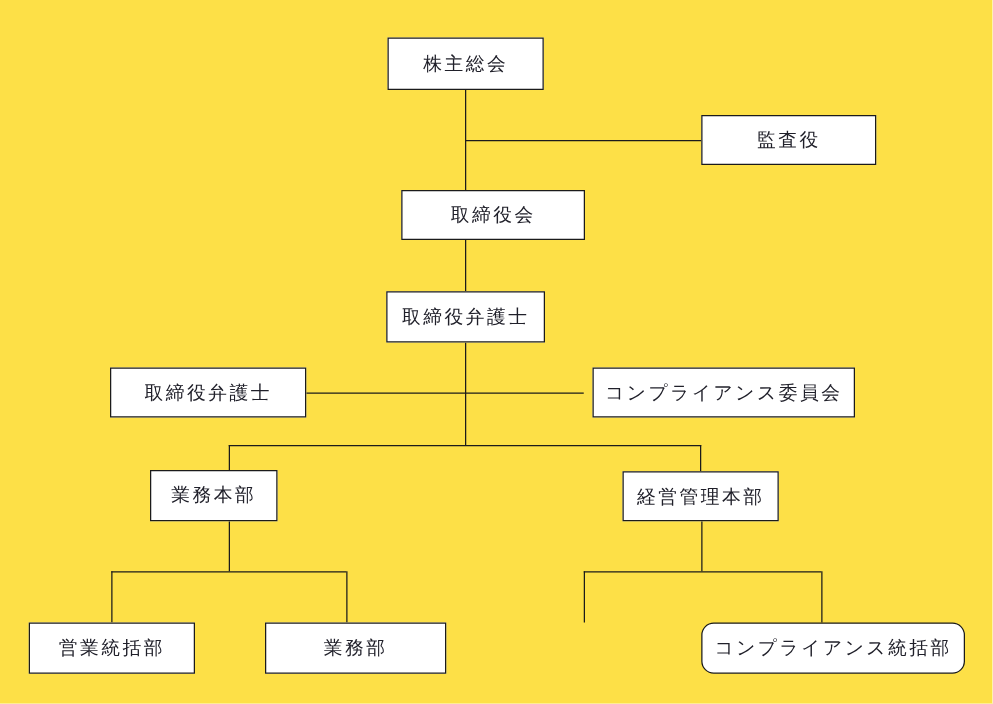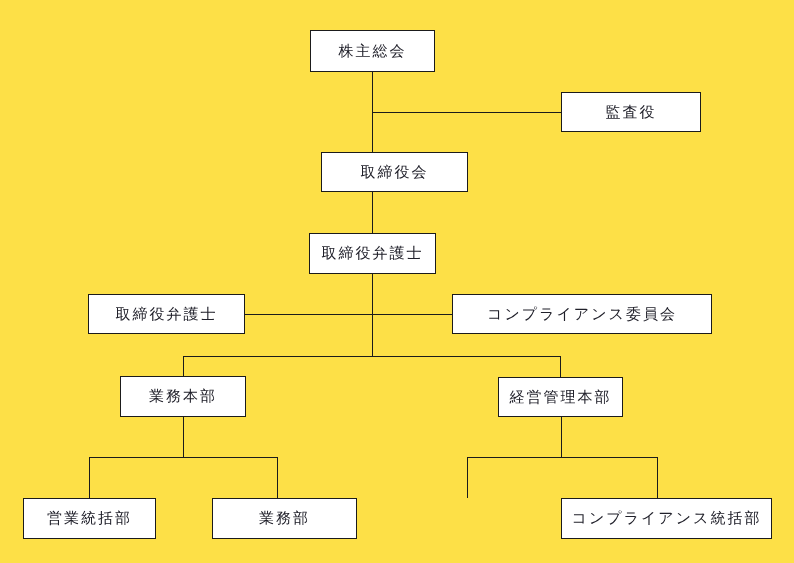--- a/index.html
+++ b/index.html
@@ -33,27 +33,27 @@
     position: absolute;
     background: #1b1b1b;
   }
 
   
   .n-shareholders { left: 310px; top: 30px;  width: 125px; height: 42px; }
   .n-auditor      { left: 561px; top: 92px;  width: 140px; height: 40px; }
   .n-board        { left: 309px; top: 152px; width: 147px; height: 40px; margin-left: 12px; }
   .n-repdir       { left: 309px; top: 233px; width: 127px; height: 41px; }
   .n-lawyer       { left: 88px;  top: 294px; width: 157px; height: 40px; }
-  .n-compcom      { left: 452px; top: 294px; width: 260px; height: 40px; align-items: center; }
-  .n-opshq        { left: 120px; top: 376px; width: 126px; height: 41px; }
+  .n-compcom      { left: 474px; top: 294px; width: 210px; height: 40px; align-items: center; }
+  .n-opshq        { left: 120px; top: 376px; width: 102px; height: 41px; }
   .n-mgmthq       { left: 498px; top: 377px; width: 125px; height: 40px; }
   .n-sales        { left: 23px;  top: 498px; width: 133px; height: 41px; }
   .n-opsdept      { left: 212px; top: 498px; width: 145px; height: 41px; }
   .n-genaffairs   { left: 403px; top: 498px; width: 127px; height: 41px; }
-  .n-compsup      { left: 561px; top: 498px; width: 211px; height: 41px; }
+  .n-compsup      { left: 561px; top: 498px; width: 211px; height: 41px; border-radius: 10px; }
 
   
   .l-v1  { left: 372px; top: 72px;  width: 1px;   height: 80px; }
   .l-h1  { left: 372px; top: 112px; width: 189px; height: 1px;  }
   .l-v2  { left: 372px; top: 192px; width: 1px;   height: 41px; }
   .l-v3  { left: 372px; top: 274px; width: 1px;   height: 82px; }
   .l-h2  { left: 245px; top: 314px; width: 222px; height: 1px;  }
   .l-h3  { left: 183px; top: 356px; width: 378px; height: 1px;  }
   .l-v4  { left: 183px; top: 356px; width: 1px;   height: 20px; }
   .l-v5  { left: 560px; top: 356px; width: 1px;   height: 21px; }

